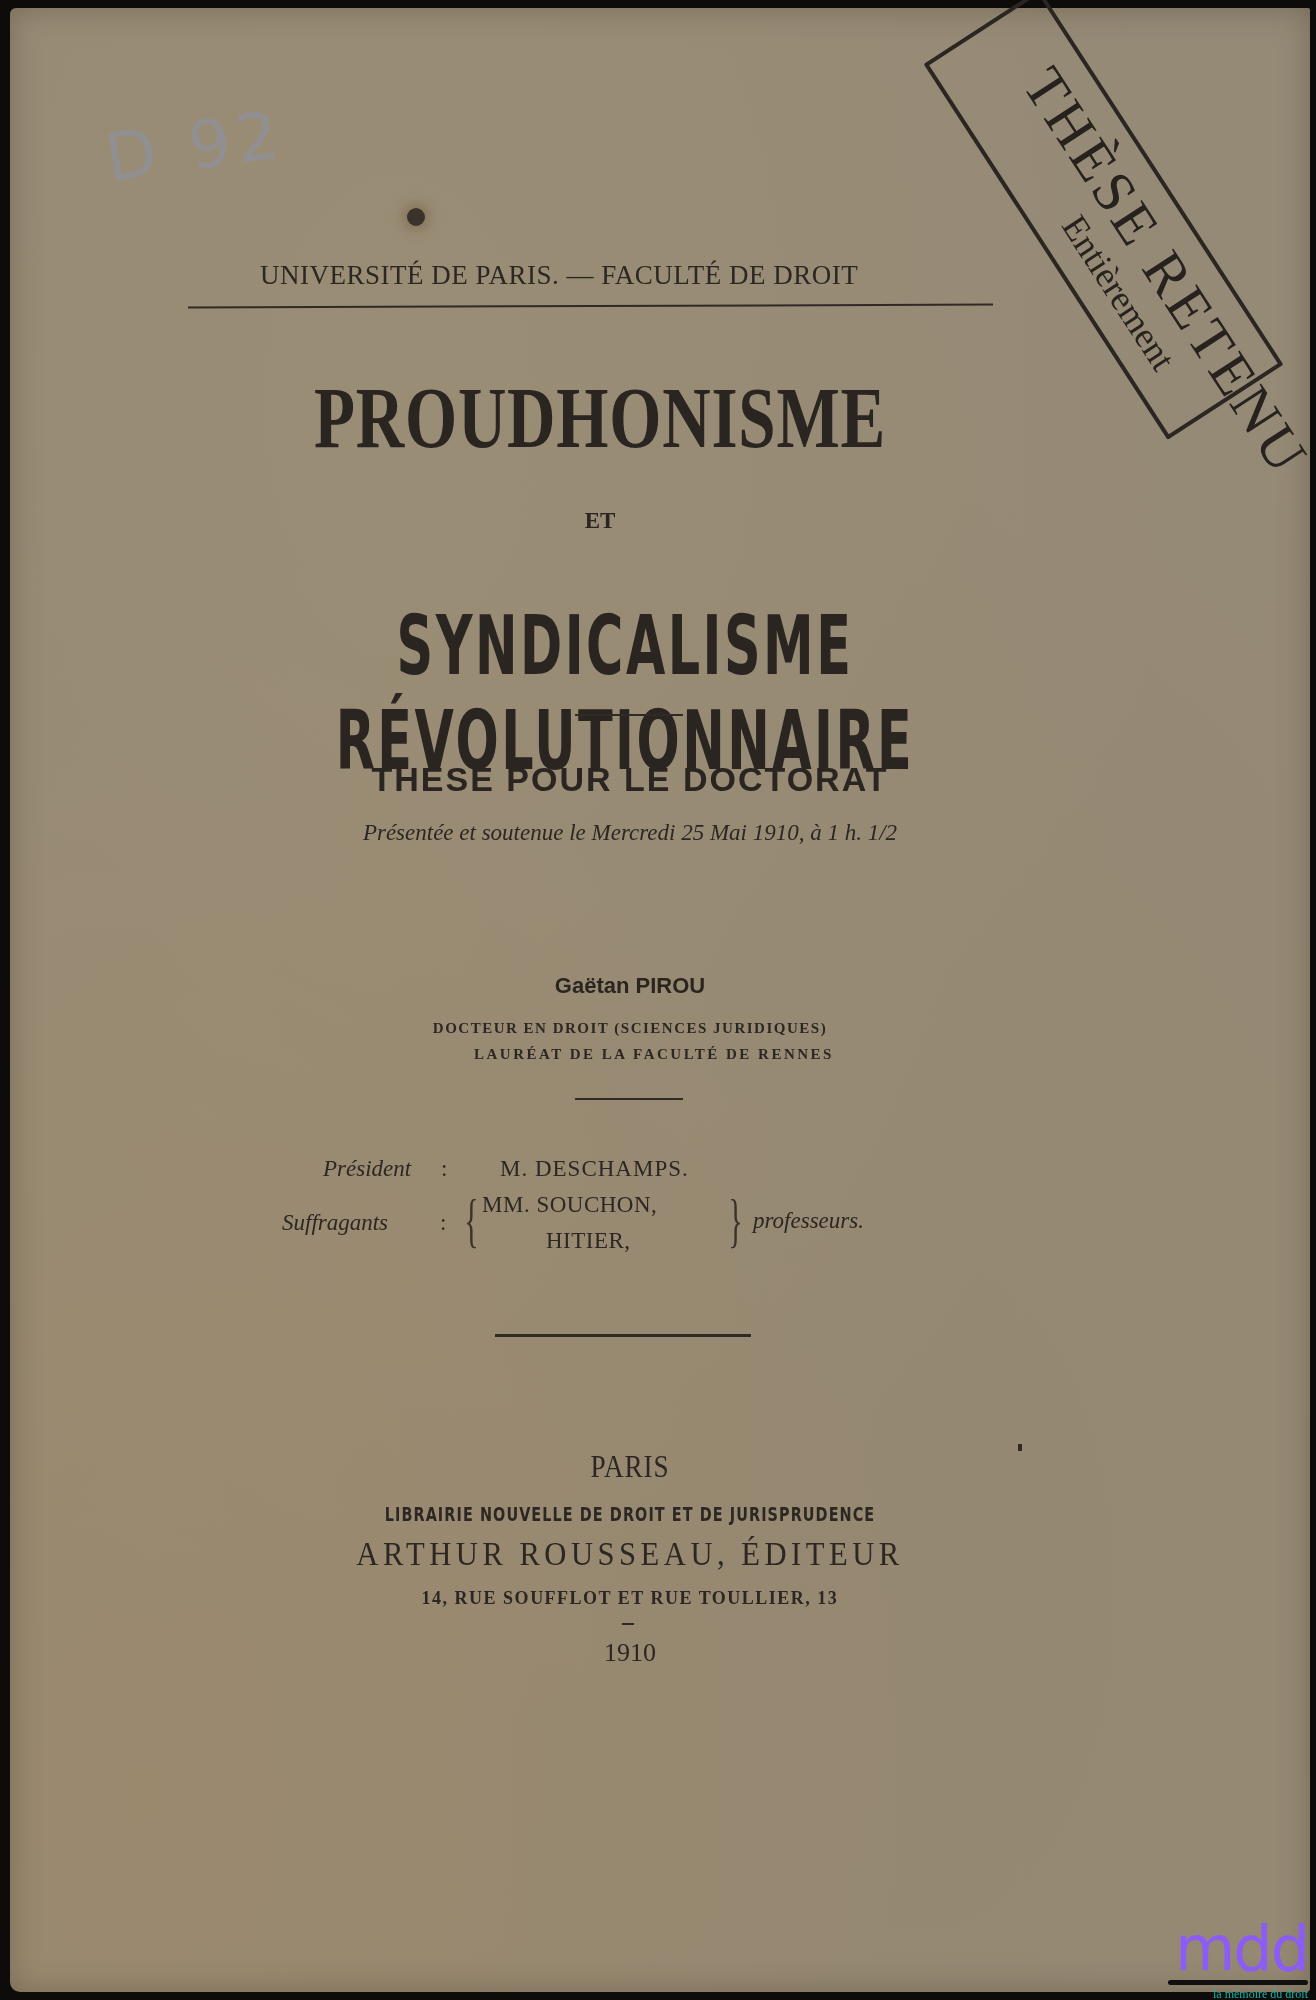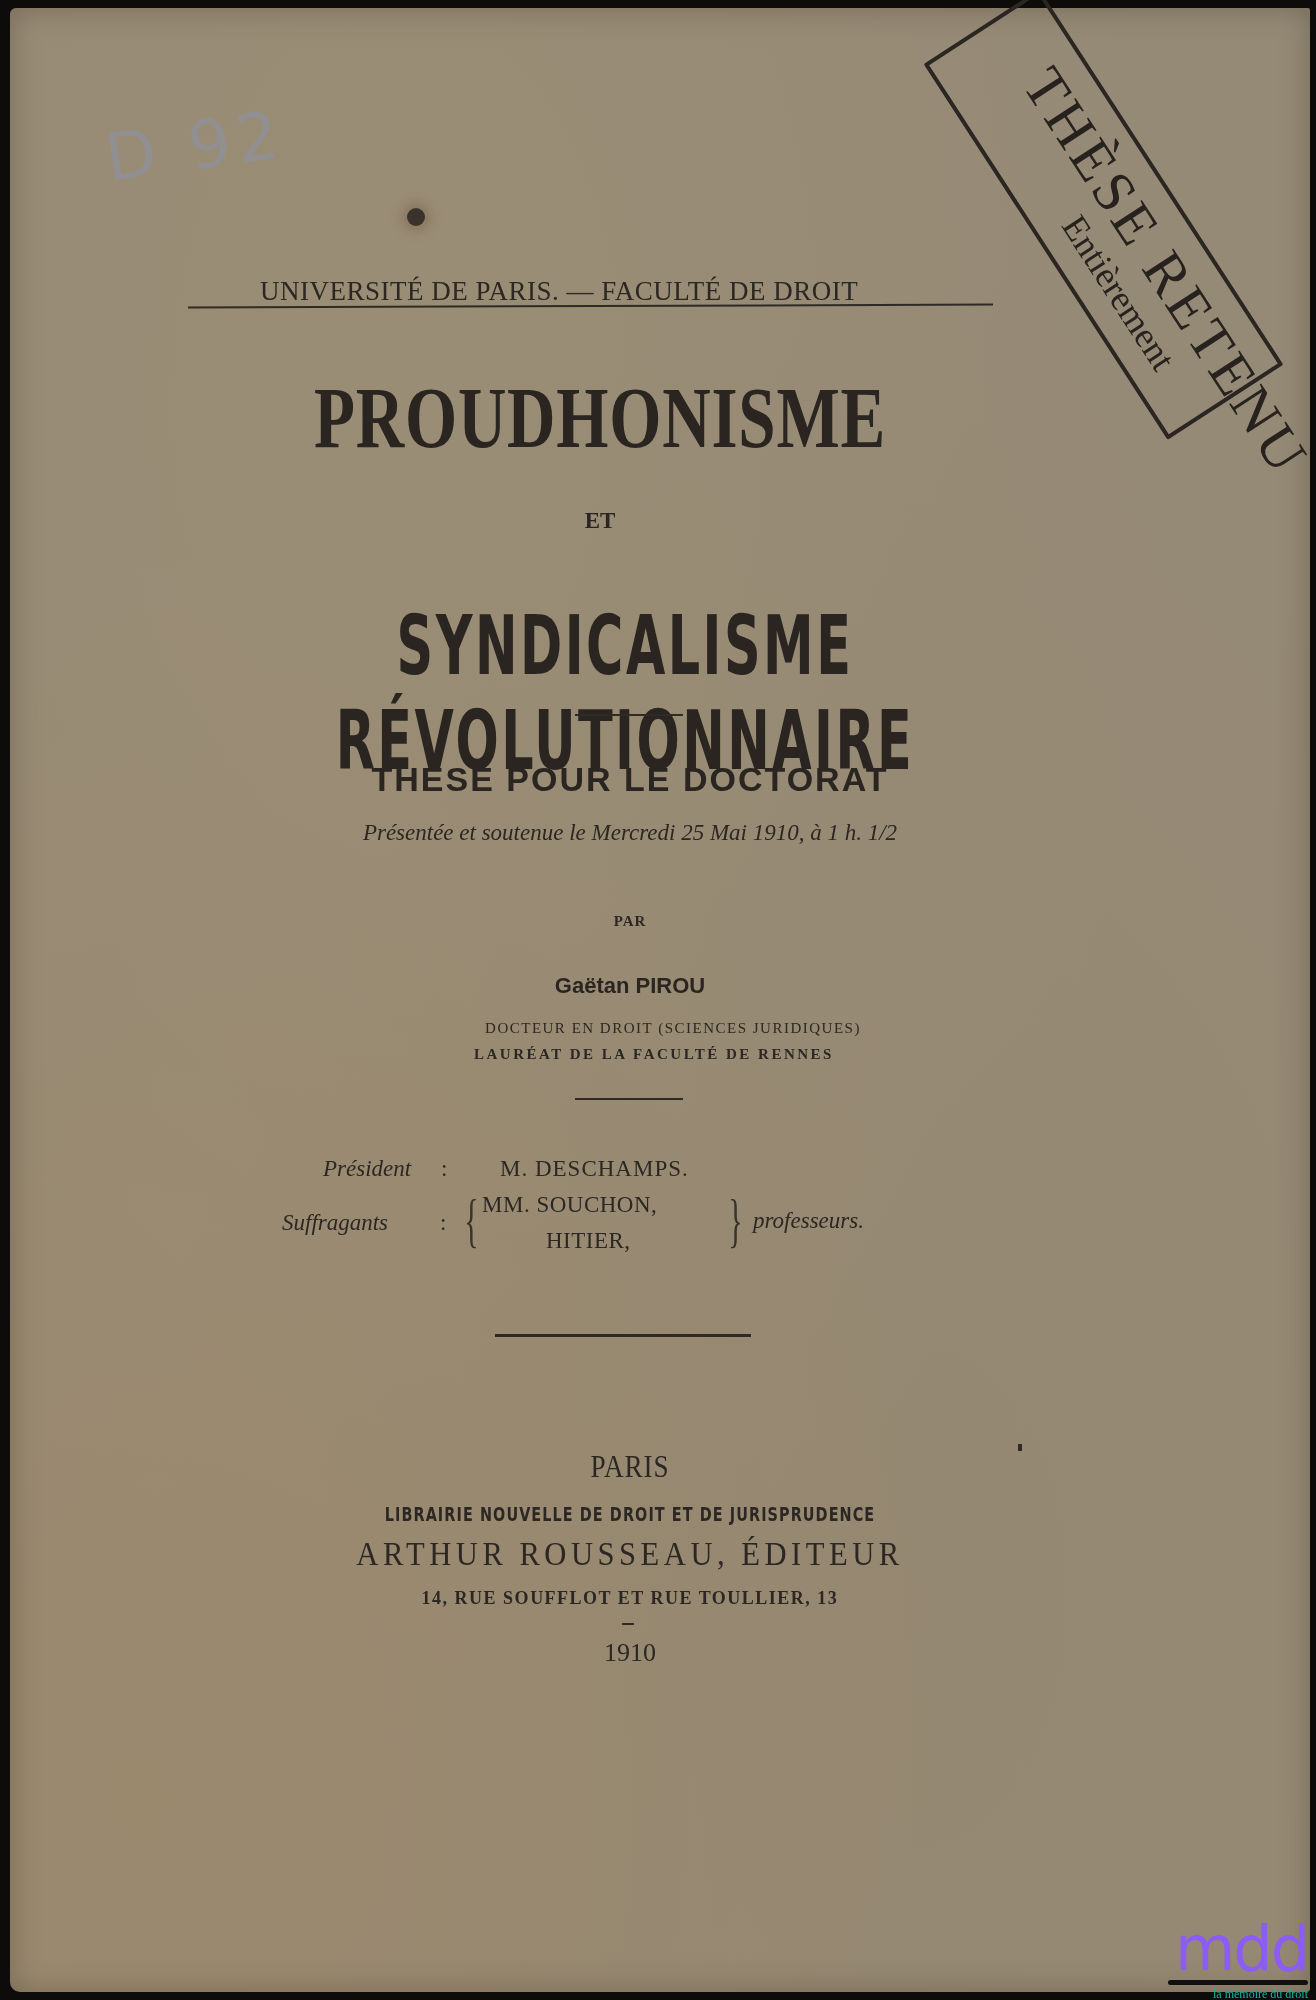--- a/index.html
+++ b/index.html
@@ -23,21 +23,21 @@
     .center { text-align: center; }
     .shelfmark {
       left: 95px; top: 100px; font-family: "DejaVu Sans", sans-serif; font-size: 66px;
       color: #8b93a8; opacity: 0.55; transform: rotate(-8deg); letter-spacing: 6px;
     }
     .hole {
       left: 397px; top: 200px; width: 18px; height: 18px; border-radius: 50%;
       background: #3a332b; box-shadow: 0 0 10px 6px rgba(130,110,85,0.6);
     }
     .univ {
-      left: 250px; top: 252px; font-size: 27px; letter-spacing: 0.5px; white-space: nowrap; margin-top: 16px;
+      left: 250px; top: 252px; font-size: 27px; letter-spacing: 0.5px; white-space: nowrap;
     }
     .rule-top {
       left: 178px; top: 297px; width: 805px; height: 2px; background: #2f2a25;
       transform: rotate(-0.2deg);
     }
     .stamp {
       left: 865px; top: 40px; width: 420px; height: 150px;
       transform-origin: 0 0; transform: rotate(57deg) translate(40px, -170px);
     }
     .stamp-box {
@@ -66,21 +66,21 @@
       font-size: 34px; letter-spacing: 2px; color: #2a2520;
     }
     .presentee {
       left: 0; width: 1240px; top: 812px; font-style: italic; font-size: 23px; color: #2c2722;
     }
     .par { left: 0; width: 1240px; top: 905px; font-size: 15px; font-weight: bold; letter-spacing: 1px; }
     .author {
       left: 0; width: 1240px; top: 965px; font-family: "Liberation Sans", sans-serif; font-weight: bold;
       font-size: 22px; color: #2a2520;
     }
-    .cred1 { left: 0; width: 1240px; top: 1012px; font-size: 15px; font-weight: normal; letter-spacing: 1.5px; font-variant: small-caps; padding-left: 43px; }
+    .cred1 { left: 0; width: 1240px; top: 1012px; font-size: 15px; font-weight: bold; letter-spacing: 1.5px; font-variant: small-caps; }
     .cred2 { left: 0; width: 1240px; top: 1038px; font-size: 15px; font-weight: bold; letter-spacing: 2.5px; font-variant: small-caps; padding-left: 24px; }
     .rule-mid2 { left: 565px; top: 1090px; width: 108px; height: 2px; background: #2f2a25; }
     .pres-label { left: 313px; top: 1148px; font-style: italic; font-size: 23px; }
     .pres-colon { left: 431px; top: 1148px; font-size: 23px; }
     .pres-name { left: 490px; top: 1148px; font-size: 23px; letter-spacing: 1px; }
     .suff-label { left: 272px; top: 1202px; font-style: italic; font-size: 23px; }
     .suff-colon { left: 430px; top: 1202px; font-size: 23px; }
     .brace-l { left: 447px; top: 1182px; font-size: 60px; font-weight: 100; line-height: 1; color: #3a332c; transform: scaleX(0.5); }
     .suff-1 { left: 472px; top: 1184px; font-size: 23px; letter-spacing: 0.5px; }
     .suff-2 { left: 536px; top: 1220px; font-size: 23px; letter-spacing: 0.5px; }
@@ -126,21 +126,20 @@
   </div>
 
   <div class="abs center title1">PROUDHONISME</div>
   <div class="abs center et">ET</div>
   <div class="abs center title2">SYNDICALISME RÉVOLUTIONNAIRE</div>
   <div class="abs rule-mid1"></div>
 
   <div class="abs center these">THÈSE POUR LE DOCTORAT</div>
   <div class="abs center presentee">Présentée et soutenue le Mercredi 25 Mai 1910, à 1 h. 1/2</div>
 
-  <div class="abs center par">PAR</div>
   <div class="abs center author">Gaëtan PIROU</div>
   <div class="abs center cred1">DOCTEUR EN DROIT (SCIENCES JURIDIQUES)</div>
   <div class="abs center cred2">LAURÉAT DE LA FACULTÉ DE RENNES</div>
   <div class="abs rule-mid2"></div>
 
   <div>
     <span class="abs pres-label">Président</span>
     <span class="abs pres-colon">:</span>
     <span class="abs pres-name">M. DESCHAMPS.</span>
     <span class="abs suff-label">Suffragants</span>

